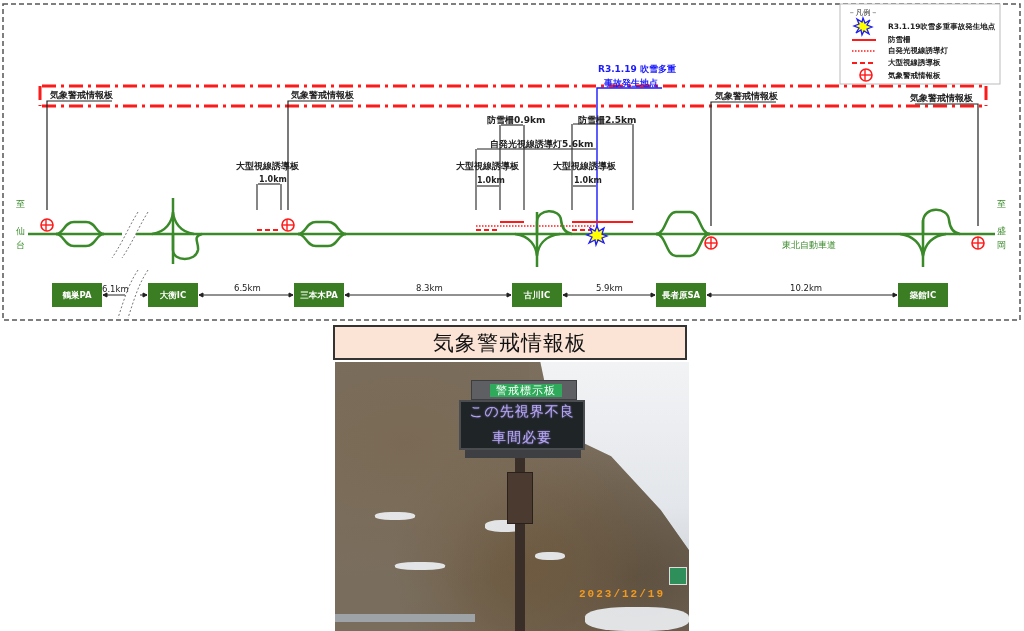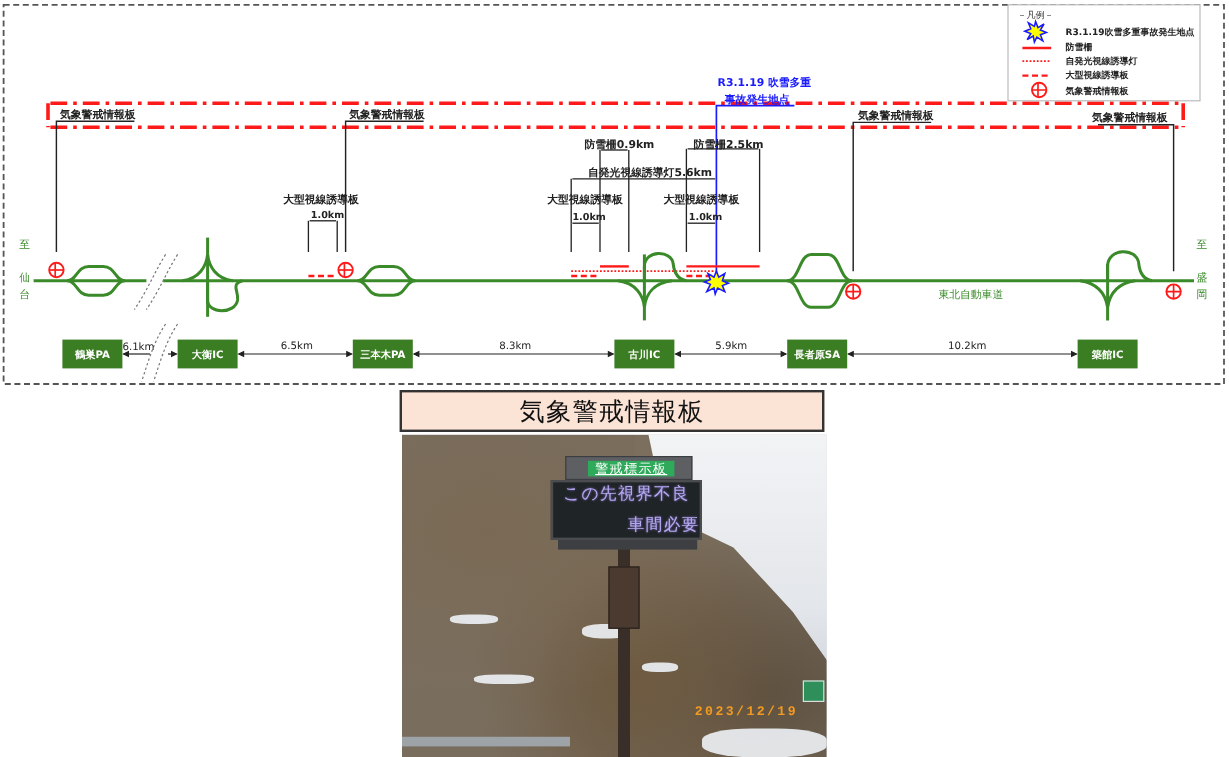--- a/index.html
+++ b/index.html
@@ -23,21 +23,21 @@
             radial-gradient(ellipse at 85% 80%, #5d5040 0%, transparent 45%);
           clip-path: polygon(0 0, 58% 0, 62% 25%, 78% 35%, 92% 55%, 100% 70%, 100% 100%, 0 100%); }
   .hill-base { position: absolute; left: 0; top: 0; width: 354px; height: 269px; background: #6f6250;
           clip-path: polygon(0 0, 58% 0, 62% 25%, 78% 35%, 92% 55%, 100% 70%, 100% 100%, 0 100%); opacity: 0.9; }
   .snow { position: absolute; background: #eef2f6; border-radius: 40%; opacity: 0.9; }
   .pole { position: absolute; left: 180px; top: 95px; width: 10px; height: 175px; background: #3a2f28; }
   .box { position: absolute; left: 172px; top: 110px; width: 24px; height: 50px; background: #4a3a30; border: 1px solid #2a211c; }
   .sign-frame { position: absolute; left: 124px; top: 18px; width: 130px; height: 90px; }
   .sign-top { position: absolute; left: 12px; top: 0; width: 104px; height: 18px; background: #5d5f63; border: 1px solid #3b3d40; }
   .sign-green { position: absolute; left: 18px; top: 3px; width: 72px; height: 13px; background: #2faa5a;
-                color: #fff; font-size: 11px; line-height: 13px; text-align: center; letter-spacing: 1px; text-decoration: underline; }
+                color: #fff; font-size: 11px; line-height: 13px; text-align: center; letter-spacing: 1px; }
   .sign-led { position: absolute; left: 0; top: 20px; width: 126px; height: 50px; background: #1f2426;
               border: 2px solid #4a4c50; box-sizing: border-box; }
   .led-line { position: absolute; left: 0; width: 100%; text-align: center; color: #b7a8f0;
               font-size: 14px; letter-spacing: 1px; text-shadow: 0 0 2px #8a7ad8; }
   .sign-bottom { position: absolute; left: 6px; top: 70px; width: 116px; height: 8px; background: #3e3f43; }
   .road-green { position: absolute; right: 2px; top: 205px; width: 16px; height: 16px; background: #2f8f5a; border: 1px solid #ddd; }
   .rail { position: absolute; left: 0; top: 252px; width: 140px; height: 8px; background: #9ea3a8; }
   .date-stamp { position: absolute; left: 244px; top: 226px; color: #f09a22; font-size: 11px;
                 font-family: Liberation Mono, monospace; letter-spacing: 2px; font-weight: bold; }
 </style>
@@ -269,21 +269,21 @@
     <div class="snow" style="left:250px;top:245px;width:104px;height:24px;"></div>
     <div class="snow" style="left:200px;top:190px;width:30px;height:8px;"></div>
     <div class="pole"></div>
     <div class="box"></div>
     <div class="sign-frame">
       <div class="sign-top">
         <div class="sign-green">警戒標示板</div>
       </div>
       <div class="sign-led">
         <div class="led-line" style="top:1px;">この先視界不良</div>
-        <div class="led-line" style="top:27px;text-align:right;">車間必要</div>
+        <div class="led-line" style="top:27px;">車間必要</div>
       </div>
       <div class="sign-bottom"></div>
     </div>
     <div class="road-green"></div>
     <div class="rail"></div>
     <div class="date-stamp">2023/12/19</div>
   </div>
 </div>
 
 </body></html>

